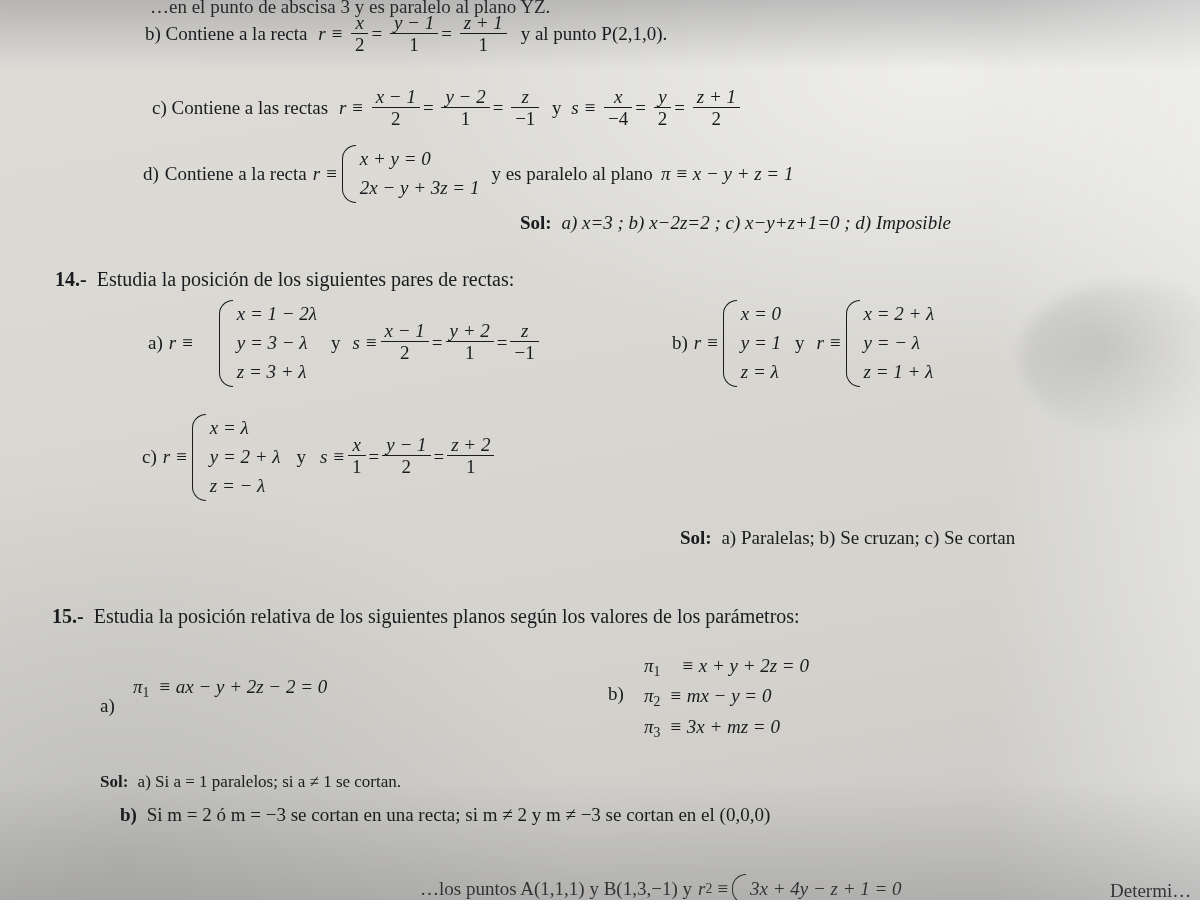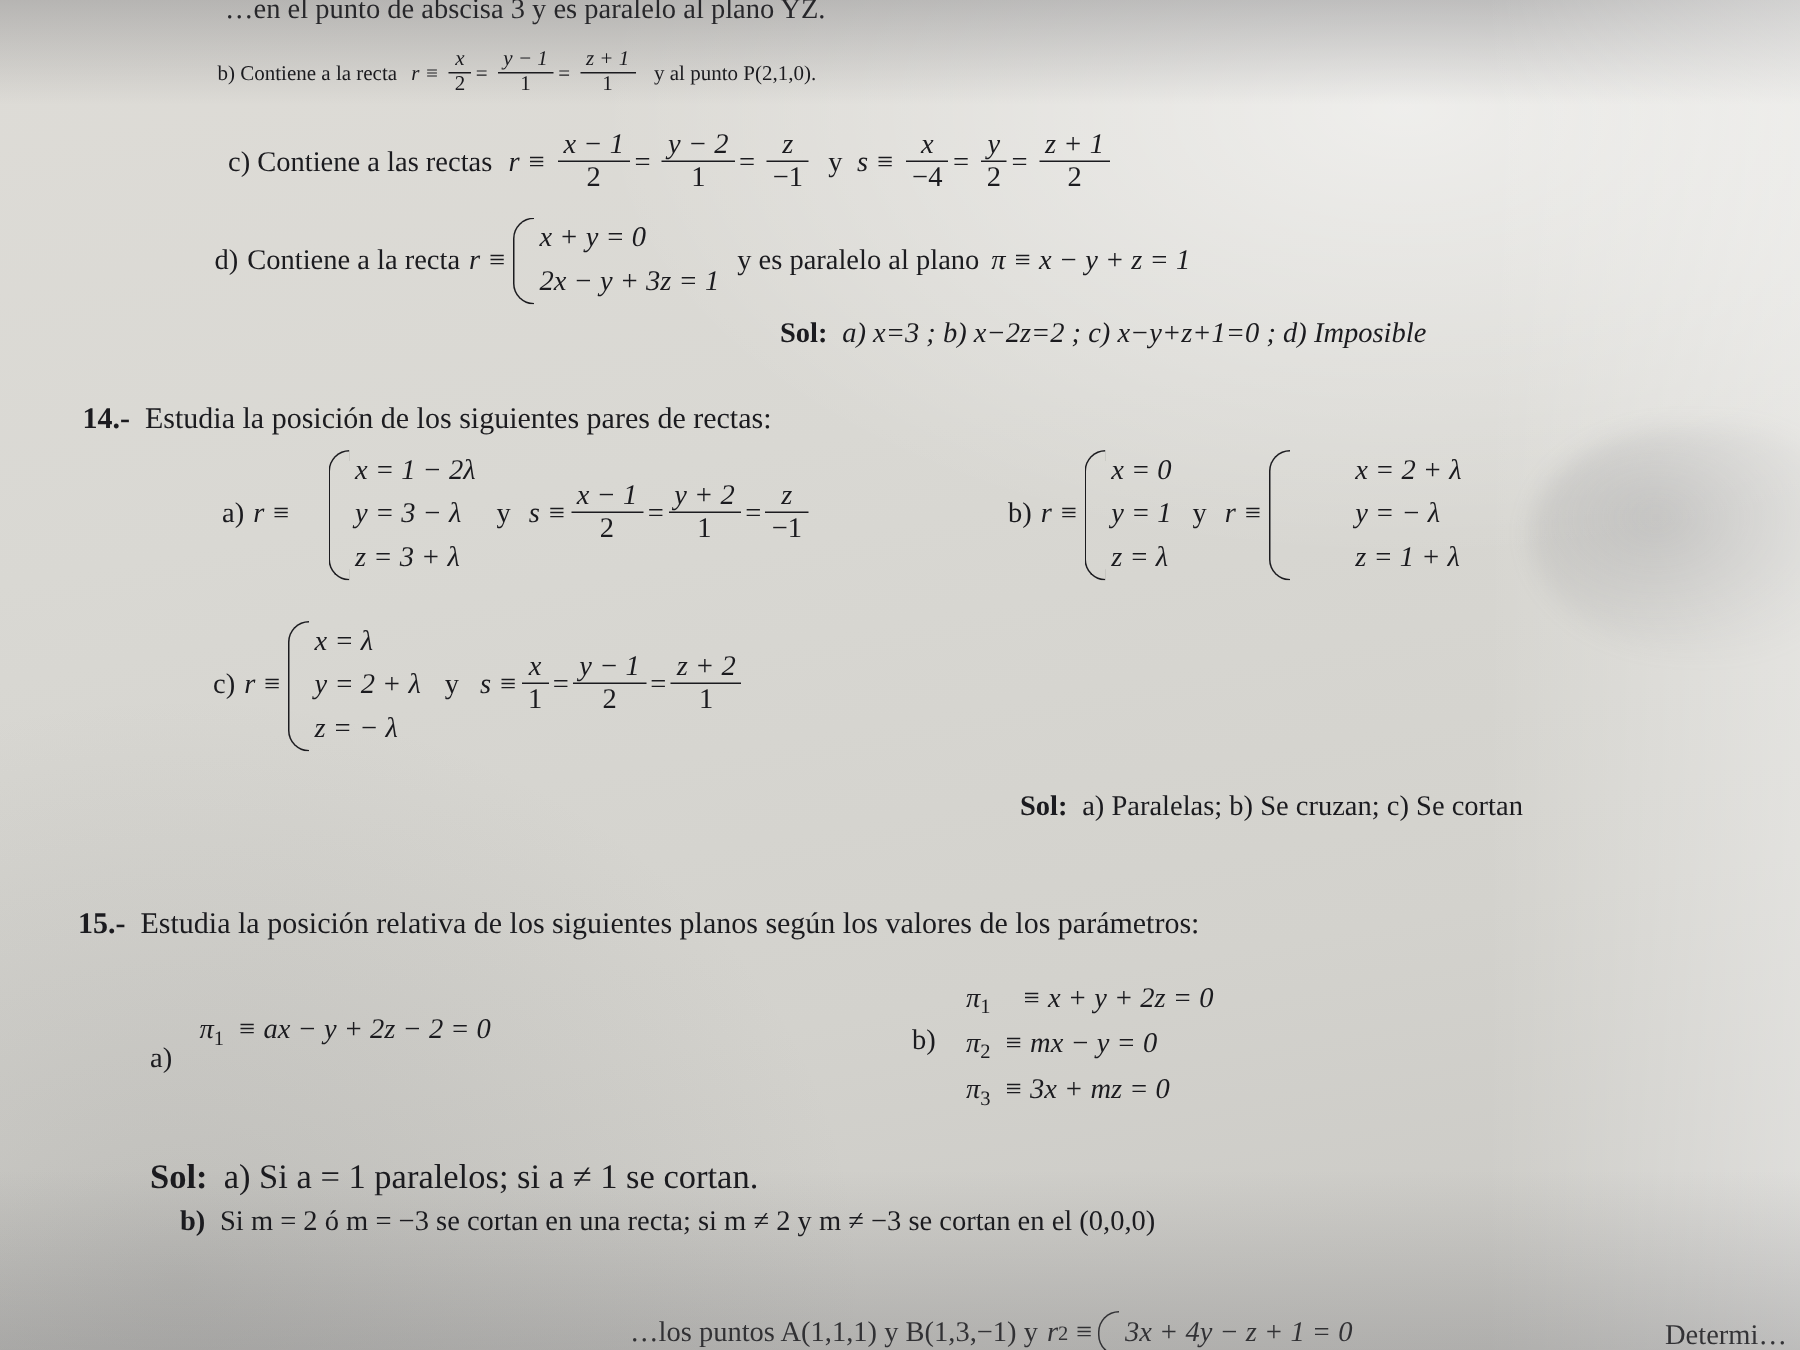--- a/index.html
+++ b/index.html
@@ -71,21 +71,21 @@
 <div class="paper"></div>
 <div class="blob"></div>
 <div class="shade-top"></div>
 <div class="shade-right"></div>
 <div class="shade-bottom"></div>
 
 <div class="content">
 
   <div class="line" style="left:150px;top:-4px;font-size:19px;opacity:0.92;">…en el punto de abscisa 3 y es paralelo al plano YZ.</div>
 
-  <div class="line" style="left:145px;top:34px;font-size:14px;">
+  <div class="line" style="left:145px;top:14px;font-size:19px;">
     <span>b)</span>
     <span>Contiene a la recta</span>
     <span class="it" style="margin-left:6px;">r ≡</span>
     <span class="frac">
       <span class="num it">x</span>
       <span class="den">2</span>
     </span>=
     <span class="frac">
       <span class="num it">y − 1</span>
       <span class="den">1</span>
@@ -187,21 +187,21 @@
     <span class="sys" style="margin-left:4px;">
       <span class="brace"></span>
       <span class="rows">
         <span class="it">x = 0</span>
         <span class="it">y = 1</span>
         <span class="it">z = λ</span>
       </span>
     </span>
     <span style="margin:0 12px;">y</span>
     <span class="it">r ≡</span>
-    <span class="sys" style="margin-left:4px;gap:40px;">
+    <span class="sys" style="margin-left:4px;">
       <span class="brace"></span>
       <span class="rows">
         <span class="it">x = 2 + λ</span>
         <span class="it">y = − λ</span>
         <span class="it">z = 1 + λ</span>
       </span>
     </span>
   </div>
 
   <div class="line" style="left:142px;top:414px;font-size:19px;display:flex;align-items:center;">
@@ -258,21 +258,21 @@
   </div>
   <div class="line" style="left:644px;top:685px;font-size:19px;">
     <span class="it">π</span><span class="sub">2</span>
     <span class="it" style="margin-left:4px;">≡ mx − y = 0</span>
   </div>
   <div class="line" style="left:644px;top:716px;font-size:19px;">
     <span class="it">π</span><span class="sub">3</span>
     <span class="it" style="margin-left:4px;">≡ 3x + mz = 0</span>
   </div>
 
-  <div class="line" style="left:100px;top:772px;font-size:23px;">
+  <div class="line" style="left:100px;top:772px;font-size:17px;">
     <span class="b">Sol:</span>
     <span style="margin-left:5px;">a) Si a = 1  paralelos; si  a ≠ 1  se cortan.</span>
   </div>
   <div class="line" style="left:120px;top:804px;font-size:19px;">
     <span class="b">b)</span>
     <span style="margin-left:5px;">Si m = 2 ó m = −3  se cortan en una recta; si m ≠ 2  y  m ≠ −3  se cortan en el (0,0,0)</span>
   </div>
 
   <div class="line" style="left:420px;top:874px;font-size:19px;opacity:0.85;display:flex;align-items:center;">
     <span>…los puntos A(1,1,1) y B(1,3,−1) y</span>

